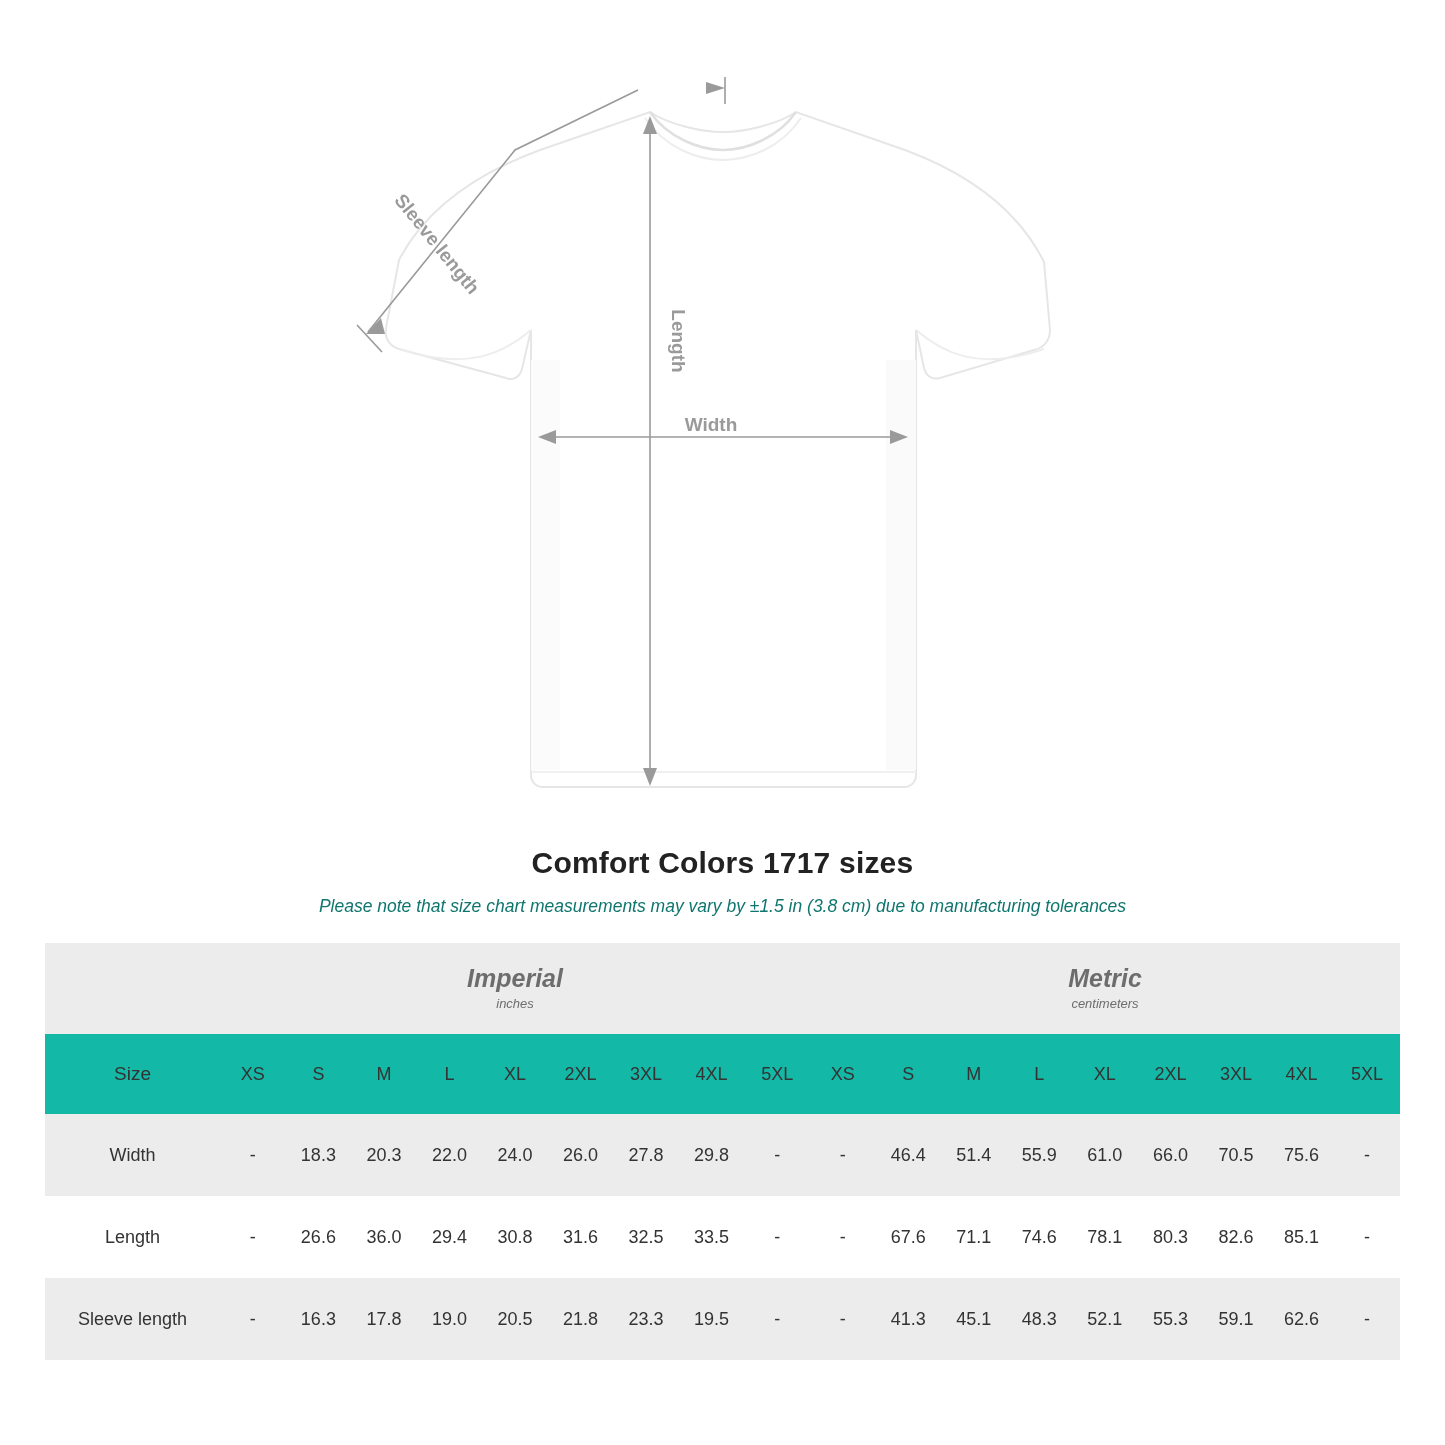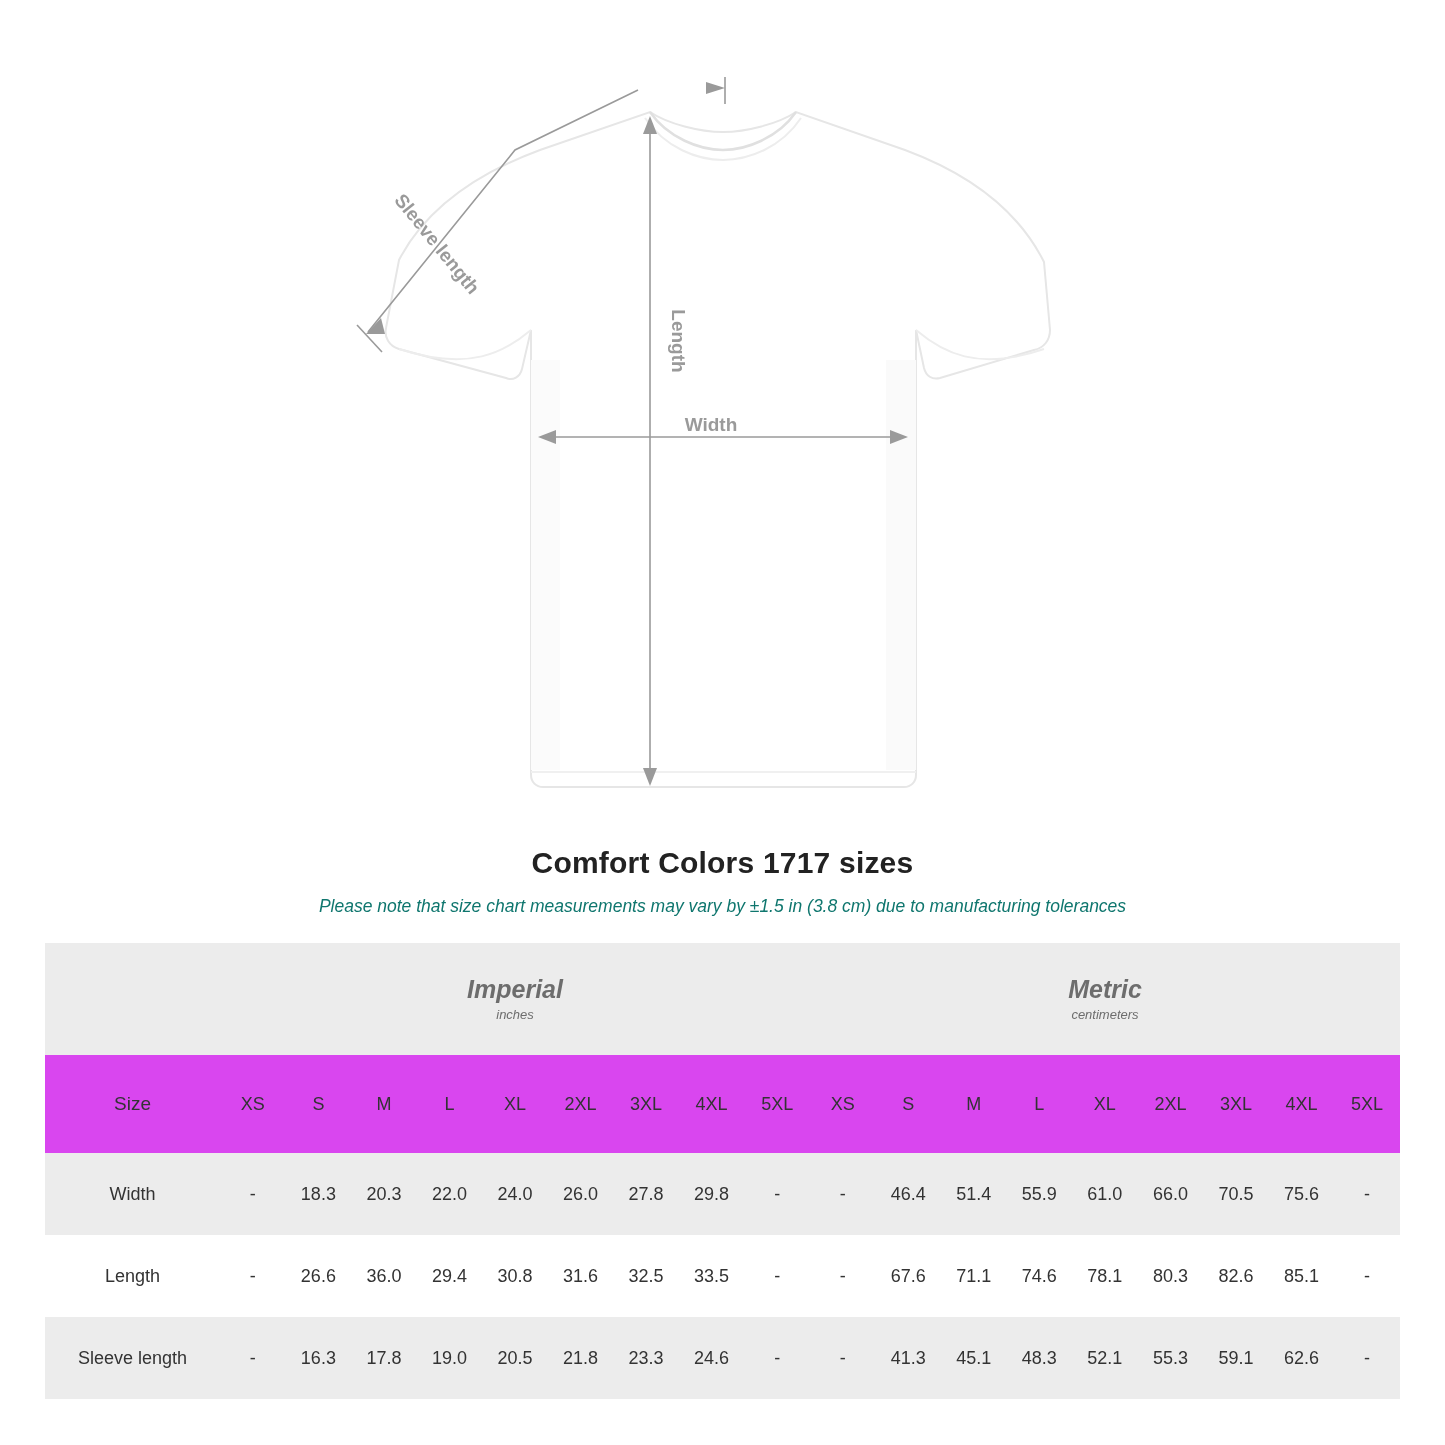--- a/index.html
+++ b/index.html
@@ -70,43 +70,43 @@
   table.size-table th {
     border: none;
     text-align: center;
     vertical-align: middle;
     font-size: 18px;
     color: #333;
     font-weight: normal;
   }
 
   .unit-head td {
-    height: 112px;
+    height: 91px;
     background: #ececec;
   }
   .unit-head .unit-cell {
     padding: 0;
   }
   .unit-name {
     font-size: 25px;
     font-style: italic;
     font-weight: bold;
     color: #6d6d6d;
     line-height: 1.25;
   }
   .unit-sub {
     font-size: 13px;
     font-style: italic;
     color: #6d6d6d;
     line-height: 1.5;
   }
 
   .size-head td {
-    height: 98px;
-    background: #d946ef;
+    height: 80px;
+    background: #14b8a6;
     font-weight: bold;
     font-size: 19px;
     color: #333;
   }
   .size-head td.rowlabel {
     font-size: 19px;
   }
 
   tr.data-row td {
     height: 82px;
@@ -318,21 +318,21 @@
 
         <tr class="data-row row-alt">
           <td class="rowlabel">Sleeve length</td>
           <td class="val">-</td>
           <td class="val">16.3</td>
           <td class="val">17.8</td>
           <td class="val">19.0</td>
           <td class="val">20.5</td>
           <td class="val">21.8</td>
           <td class="val">23.3</td>
-          <td class="val">24.6</td>
+          <td class="val">19.5</td>
           <td class="val">-</td>
           <td class="val">-</td>
           <td class="val">41.3</td>
           <td class="val">45.1</td>
           <td class="val">48.3</td>
           <td class="val">52.1</td>
           <td class="val">55.3</td>
           <td class="val">59.1</td>
           <td class="val">62.6</td>
           <td class="val">-</td>

